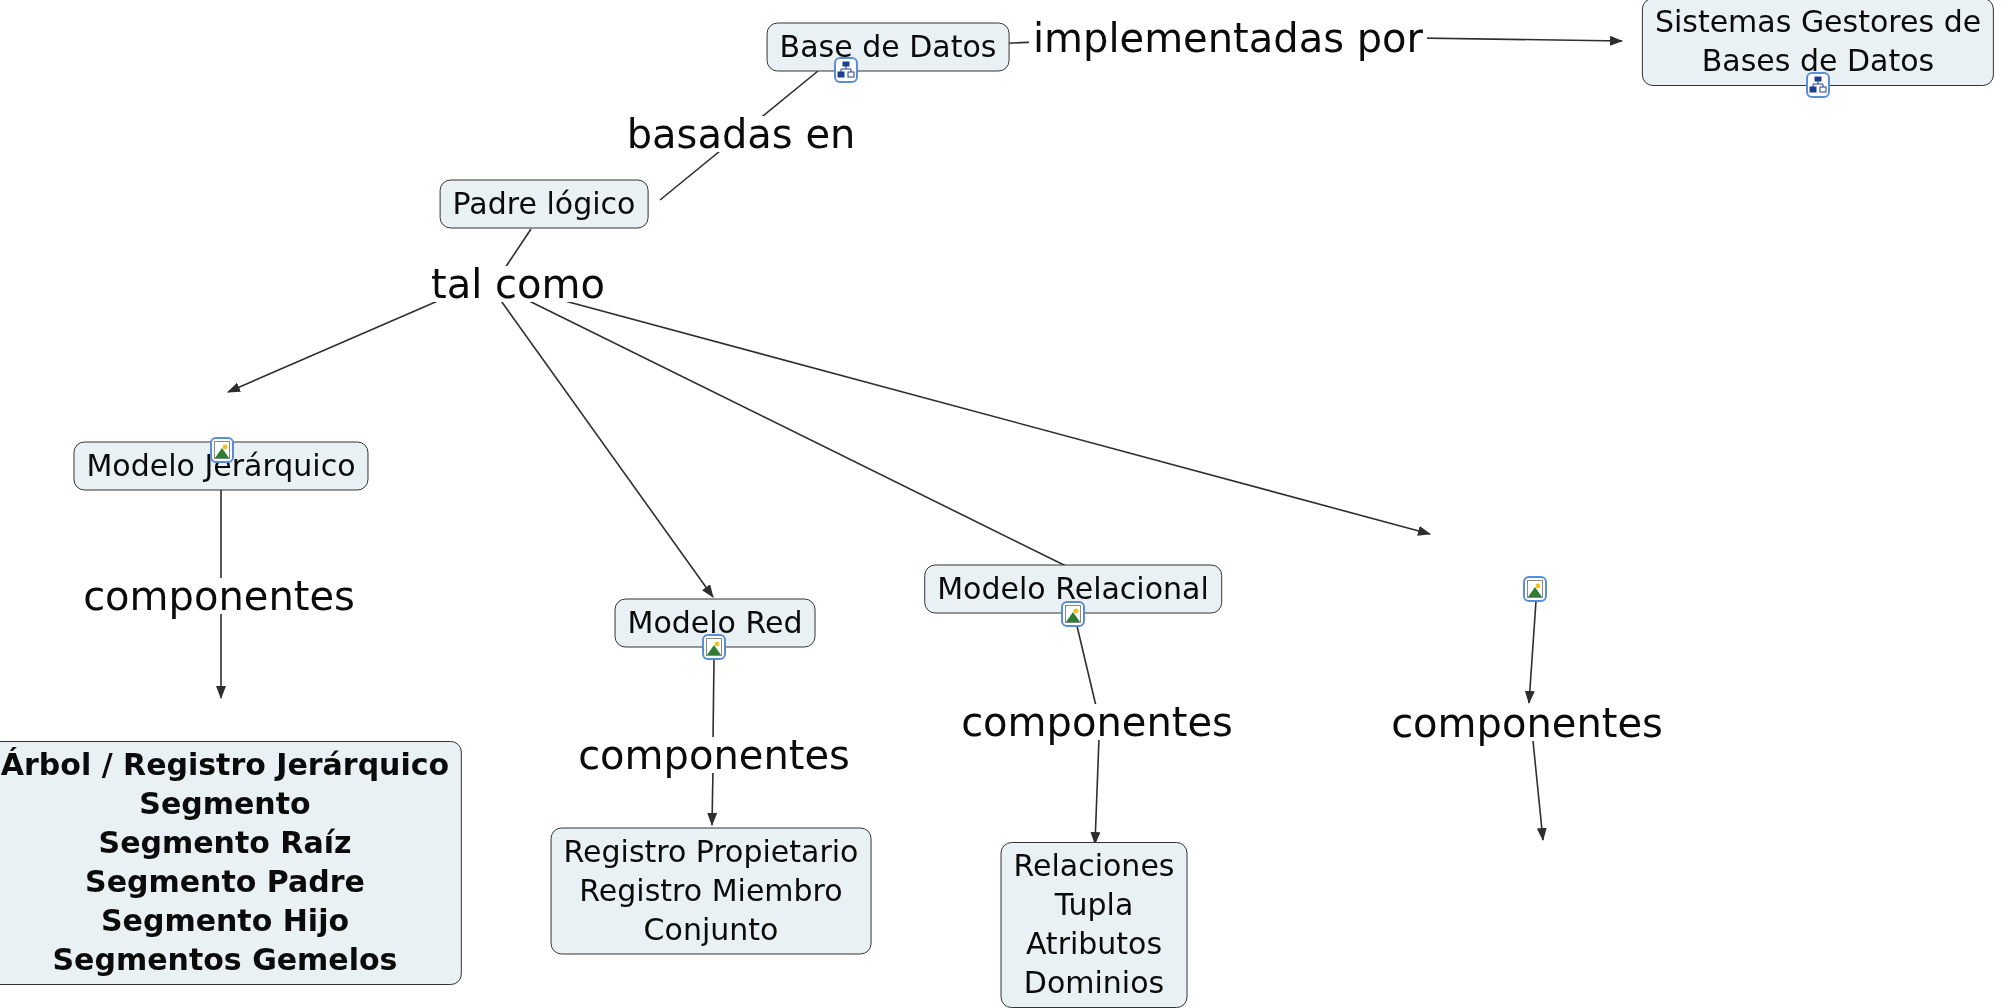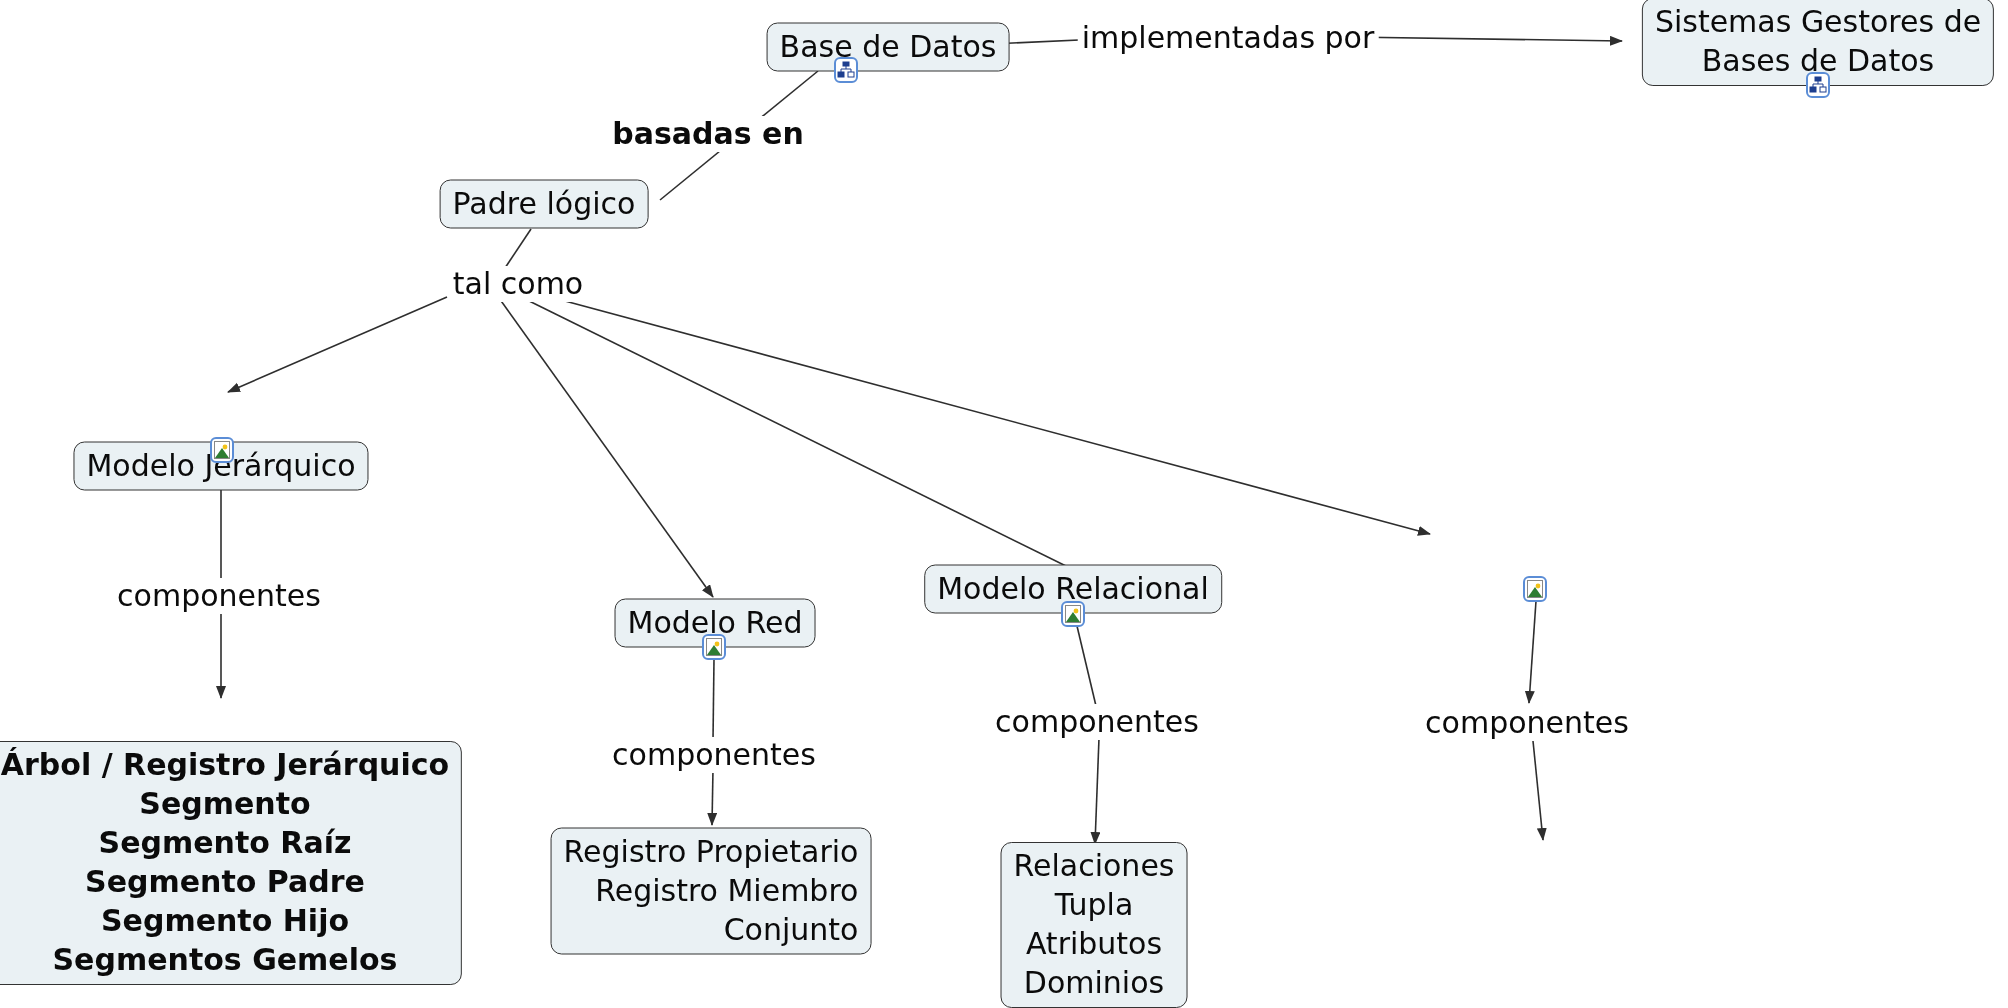--- a/index.html
+++ b/index.html
@@ -18,21 +18,21 @@
     border-radius:11px;
     padding:3px 12px 5px 12px;
     font-size:30px;line-height:39px;color:#0b0b0b;
     text-align:center;white-space:pre;
   }
   .link-label{
     position:absolute;z-index:2;
     transform:translate(-50%,-50%);
     background:#ffffff;
     padding:0 4px;
-    font-size:30px;line-height:36px;color:#0b0b0b;
+    font-size:40px;line-height:36px;color:#0b0b0b;
     white-space:pre;text-align:center;
   }
   .res-icon{
     position:absolute;z-index:4;
     transform:translate(-50%,-50%);
     width:24px;height:26px;display:block;
   }
 </style>
 </head>
 <body>
@@ -59,21 +59,21 @@
       <line x1="714" y1="659" x2="713" y2="740"></line>
       <line x1="713" y1="769" x2="712" y2="825" marker-end="url(#arrow)"></line>
       <line x1="1077" y1="626" x2="1096" y2="706"></line>
       <line x1="1099" y1="738" x2="1095" y2="844" marker-end="url(#arrow)"></line>
       <line x1="1536" y1="601" x2="1529" y2="703" marker-end="url(#arrow)"></line>
       <line x1="1533" y1="741" x2="1543" y2="840" marker-end="url(#arrow)"></line>
     </g>
   </svg>
 
   <div class="link-label" style="left:1228px;top:38px;">implementadas por</div>
-  <div class="link-label" style="left:708px;top:134px;font-weight:bold;">basadas en</div>
+  <div class="link-label" style="left:741px;top:134px;">basadas en</div>
   <div class="link-label" style="left:518px;top:284px;">tal como</div>
   <div class="link-label" style="left:219px;top:596px;">componentes</div>
   <div class="link-label" style="left:714px;top:755px;">componentes</div>
   <div class="link-label" style="left:1097px;top:722px;">componentes</div>
   <div class="link-label" style="left:1527px;top:723px;">componentes</div>
 
   <div class="node" style="left:888px;top:47px;">Base de Datos</div>
 
   <div class="node" style="left:1818px;top:42px;">Sistemas Gestores de
 Bases de Datos</div>
@@ -87,21 +87,21 @@
   <div class="node" style="left:1073px;top:589px;">Modelo Relacional</div>
 
 
   <div class="node" style="left:225px;top:863px;font-weight:bold;">Árbol / Registro Jerárquico
 Segmento
 Segmento Raíz
 Segmento Padre
 Segmento Hijo
 Segmentos Gemelos</div>
 
-  <div class="node" style="left:711px;top:891px;text-align:right;">Registro Propietario
+  <div class="node" style="left:711px;top:891px;">Registro Propietario
 Registro Miembro
 Conjunto</div>
 
   <div class="node" style="left:1094px;top:925px;">Relaciones
 Tupla
 Atributos
 Dominios</div>
 
 
   <svg class="res-icon" style="left:846px;top:70px;" viewBox="0 0 24 26">

